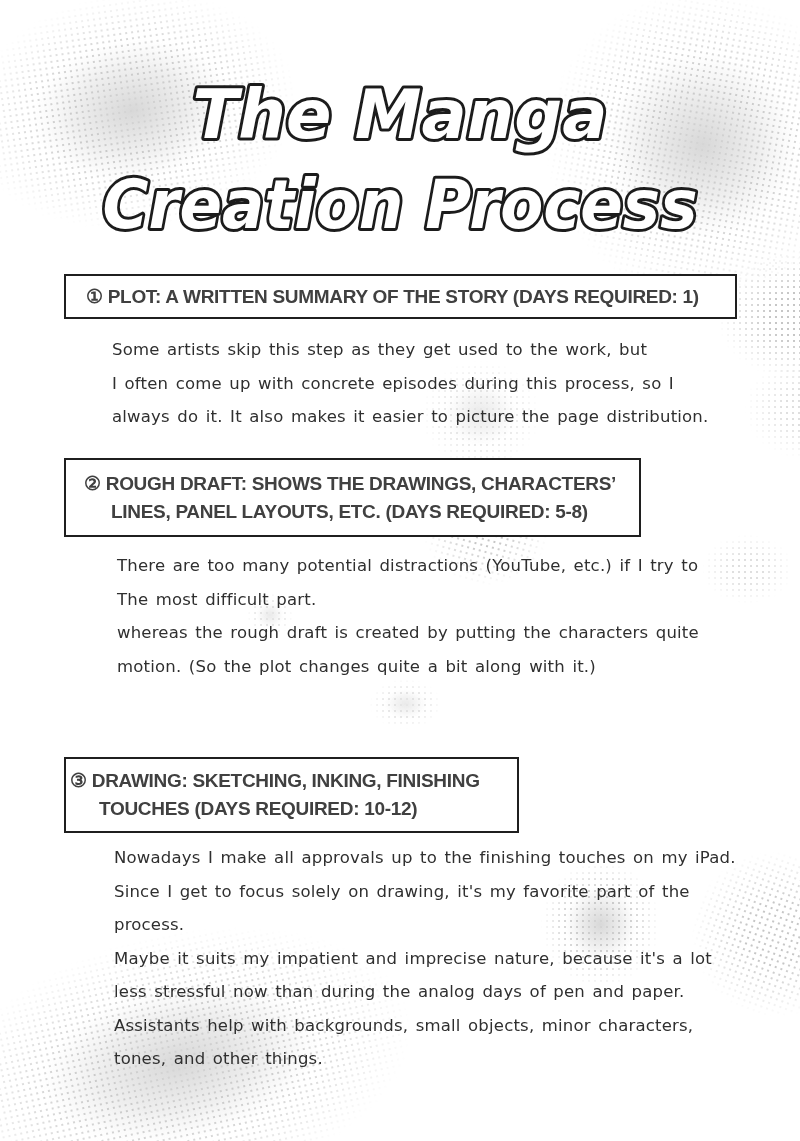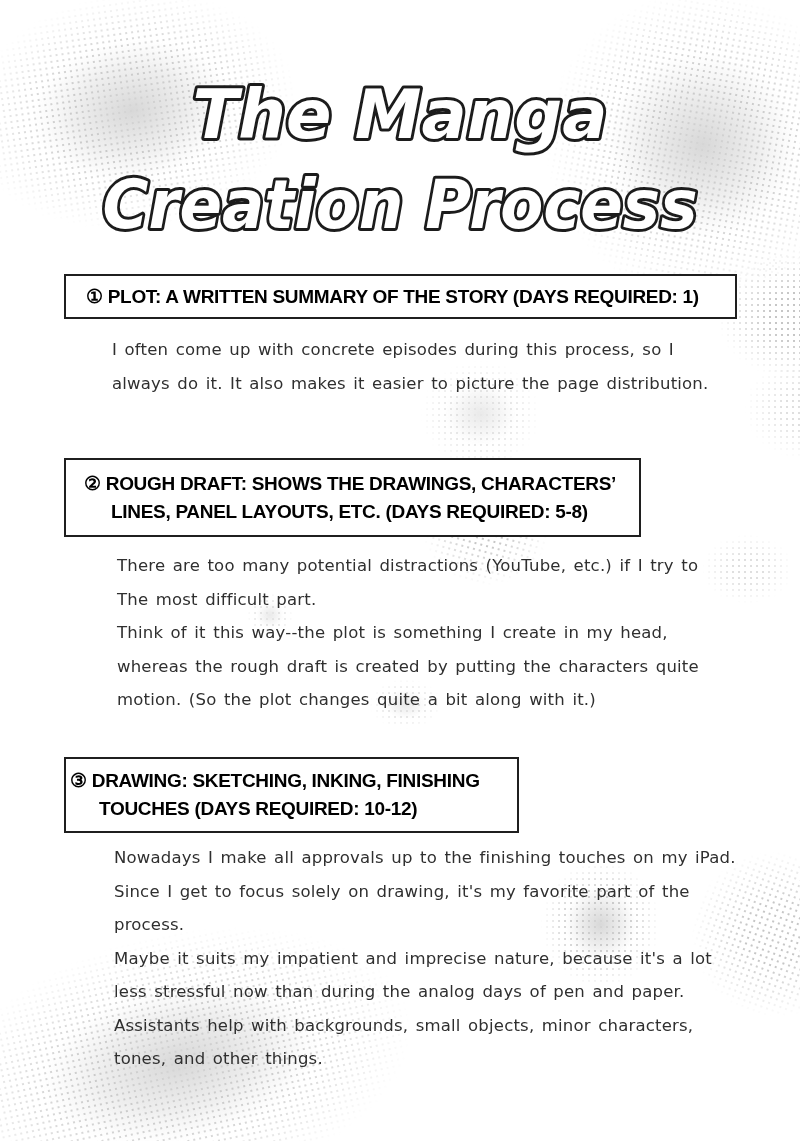--- a/index.html
+++ b/index.html
@@ -24,21 +24,21 @@
     background-size:6px 6px;
   }
   .blob.faint { opacity:.55; }
   
   .content { position:absolute; inset:0; z-index:1; }
   .title-svg { position:absolute; left:0; top:38px; }
   .step-box {
     position:absolute; box-sizing:border-box;
     border:2px solid #1f1f1f; background:#ffffff;
     display:flex; flex-direction:column; justify-content:center;
-    color:#000000;
+    color:#404040;
     font-family:"Liberation Sans", sans-serif;
     font-weight:bold; font-size:19px; line-height:28px; letter-spacing:-0.3px;
   }
   .step-box .hline { white-space:nowrap; }
   .para { position:absolute; }
   .hand-line {
     font-family:"DejaVu Sans", sans-serif;
     font-size:16.5px; line-height:33.5px; letter-spacing:0.2px; word-spacing:2px;
     color:#2f2f2f; white-space:nowrap;
   }
@@ -75,32 +75,32 @@
 
     <svg class="title-svg" width="800" height="220" viewBox="0 0 800 220">
       <text x="400" y="100" text-anchor="middle" textLength="415" lengthAdjust="spacingAndGlyphs" font-family="DejaVu Sans, sans-serif" font-weight="bold" font-style="italic" font-size="68" fill="#ffffff" stroke="#1c1c1c" stroke-width="6" stroke-linejoin="round" paint-order="stroke fill">The Manga</text>
       <text x="400" y="190" text-anchor="middle" textLength="595" lengthAdjust="spacingAndGlyphs" font-family="DejaVu Sans, sans-serif" font-weight="bold" font-style="italic" font-size="68" fill="#ffffff" stroke="#1c1c1c" stroke-width="6" stroke-linejoin="round" paint-order="stroke fill">Creation Process</text>
     </svg>
 
     <div class="step-box" id="box1">
       <div class="hline">① PLOT: A WRITTEN SUMMARY OF THE STORY (DAYS REQUIRED: 1)</div>
     </div>
     <div class="para" id="para1">
+      <div class="hand-line">Some artists skip this step as they get used to the work, but</div>
       <div class="hand-line">I often come up with concrete episodes during this process, so I</div>
       <div class="hand-line">always do it. It also makes it easier to picture the page distribution.</div>
     </div>
 
     <div class="step-box" id="box2">
       <div class="hline">② ROUGH DRAFT: SHOWS THE DRAWINGS, CHARACTERS’</div>
       <div class="hline l2">LINES, PANEL LAYOUTS, ETC. (DAYS REQUIRED: 5-8)</div>
     </div>
     <div class="para" id="para2">
       <div class="hand-line">There are too many potential distractions (YouTube, etc.) if I try to</div>
       <div class="hand-line">The most difficult part.</div>
-      <div class="hand-line">Think of it this way--the plot is something I create in my head,</div>
       <div class="hand-line">whereas the rough draft is created by putting the characters quite</div>
       <div class="hand-line">motion. (So the plot changes quite a bit along with it.)</div>
     </div>
 
     <div class="step-box" id="box3">
       <div class="hline">③ DRAWING: SKETCHING, INKING, FINISHING</div>
       <div class="hline l2">TOUCHES (DAYS REQUIRED: 10-12)</div>
     </div>
     <div class="para" id="para3">
       <div class="hand-line">Nowadays I make all approvals up to the finishing touches on my iPad.</div>

